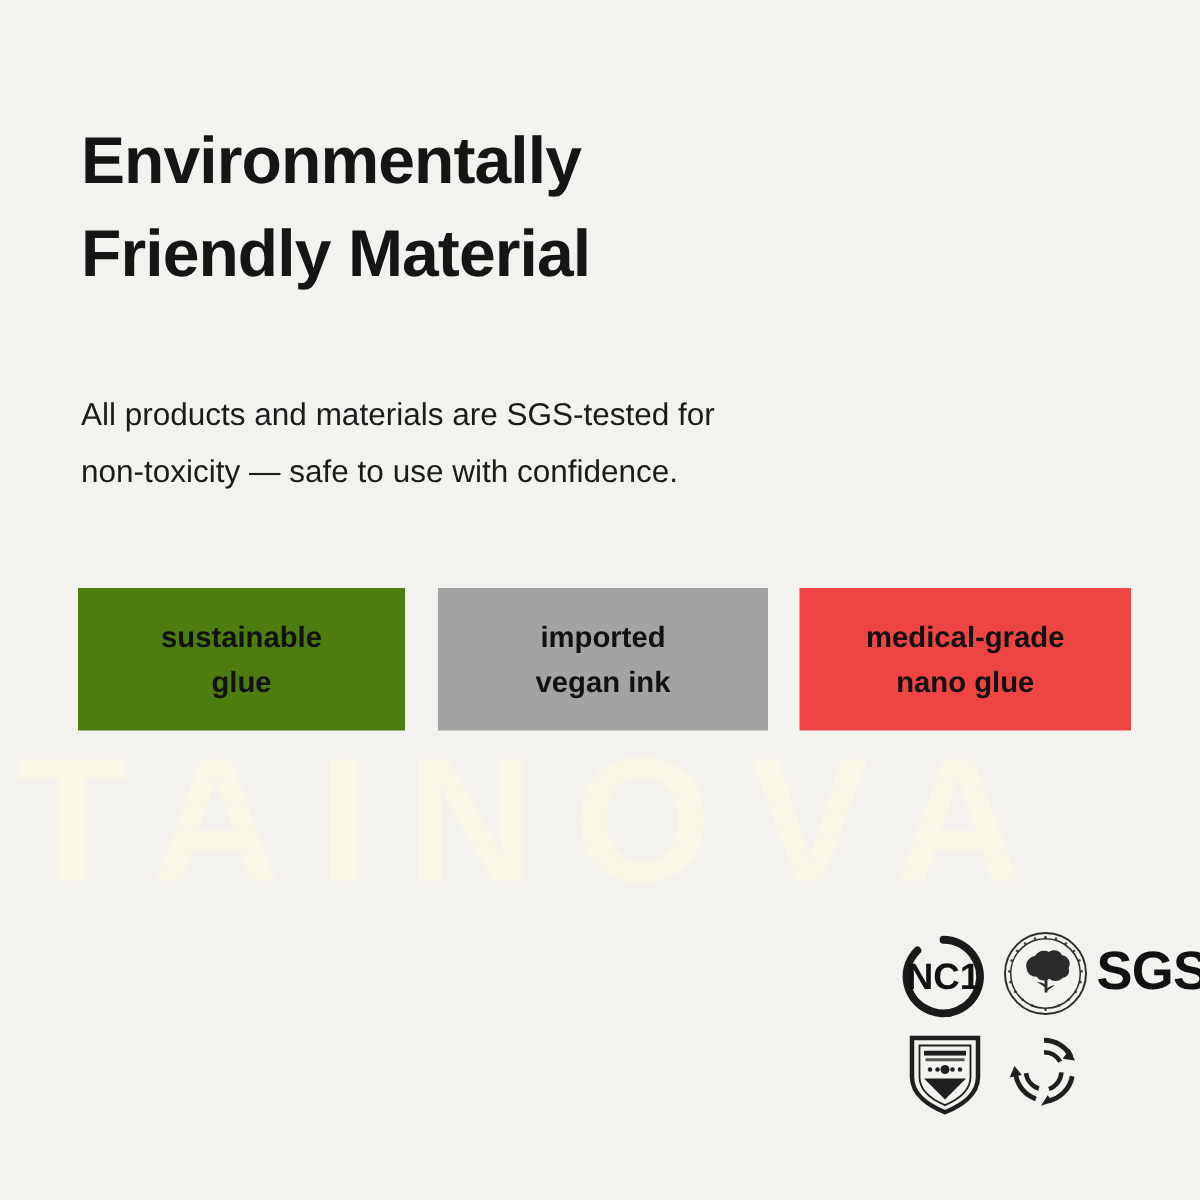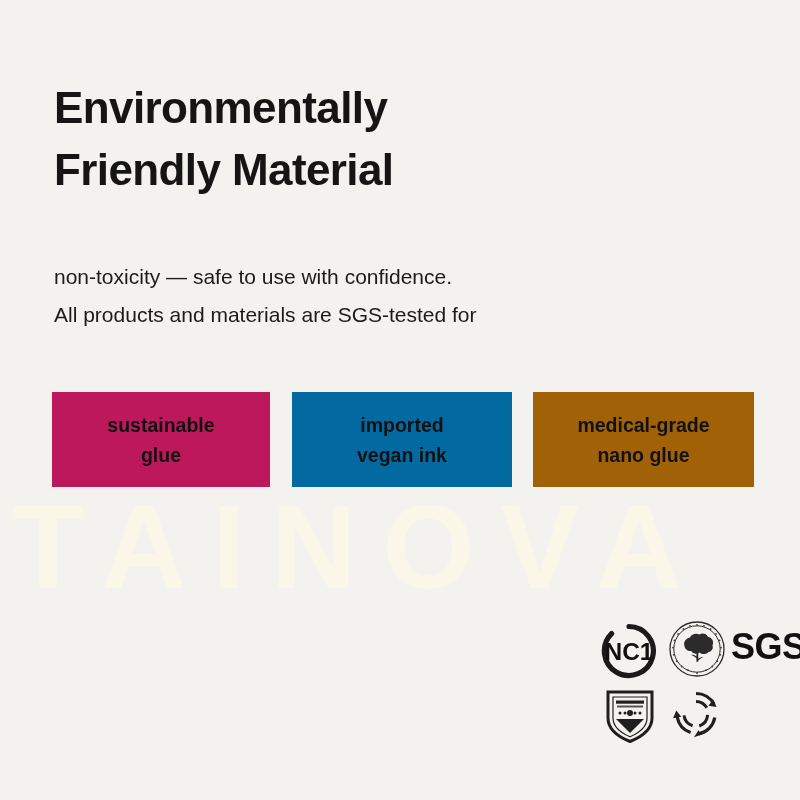--- a/index.html
+++ b/index.html
@@ -121,34 +121,34 @@
 <div class="page">
 
   <div class="watermark" style="color: rgb(250, 247, 233);">TAINOVA</div>
 
   <h1 class="headline">
     <span class="ln">Environmentally</span>
     <span class="ln">Friendly Material</span>
   </h1>
 
   <p class="subtitle">
+    <span class="ln">All products and materials are SGS-tested for</span>
     <span class="ln">non-toxicity — safe to use with confidence.</span>
-    <span class="ln">All products and materials are SGS-tested for</span>
   </p>
 
   <div class="chips">
-    <div class="chip chip-0" style="background: #be185d;">
+    <div class="chip chip-0" style="background: #4d7c0f;">
       <span class="ln">sustainable</span>
       <span class="ln">glue</span>
     </div>
-    <div class="chip chip-1" style="background: #0369a1;">
+    <div class="chip chip-1" style="background: #a3a3a3;">
       <span class="ln">imported</span>
       <span class="ln">vegan ink</span>
     </div>
-    <div class="chip chip-2" style="background: #a16207;">
+    <div class="chip chip-2" style="background: #ef4444;">
       <span class="ln">medical-grade</span>
       <span class="ln">nano glue</span>
     </div>
   </div>
 
   <div class="certs">
 
     <div class="cert c-nc1">
       <svg width="58" height="58" viewBox="0 0 58 58">
         <path d="M29 4.5 A24.5 24.5 0 1 1 11.6 11.6" fill="none" stroke="#1A1A1A" stroke-width="5.2" stroke-linecap="round"></path>

